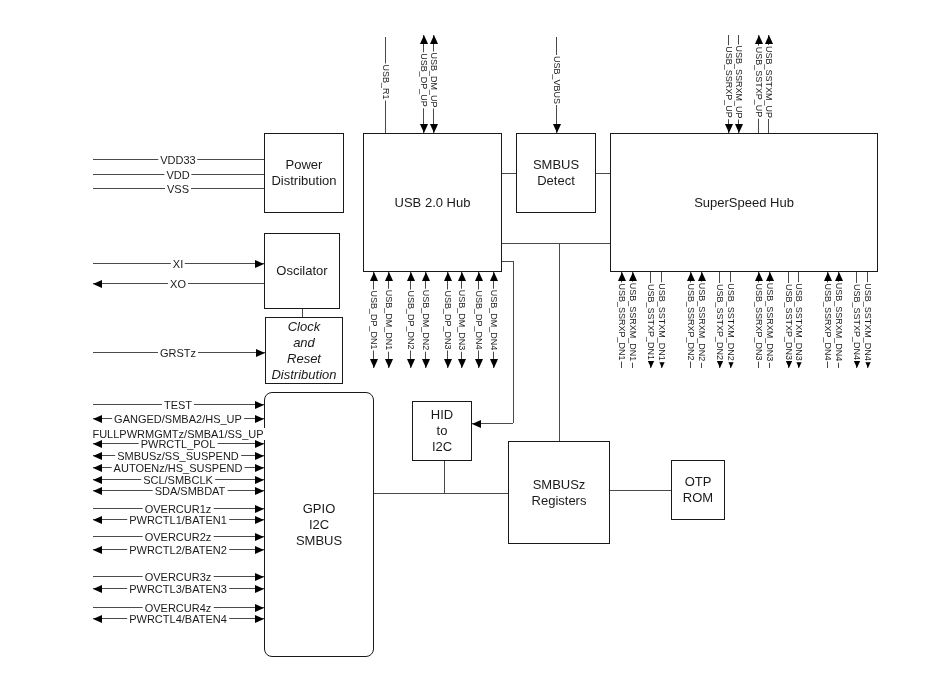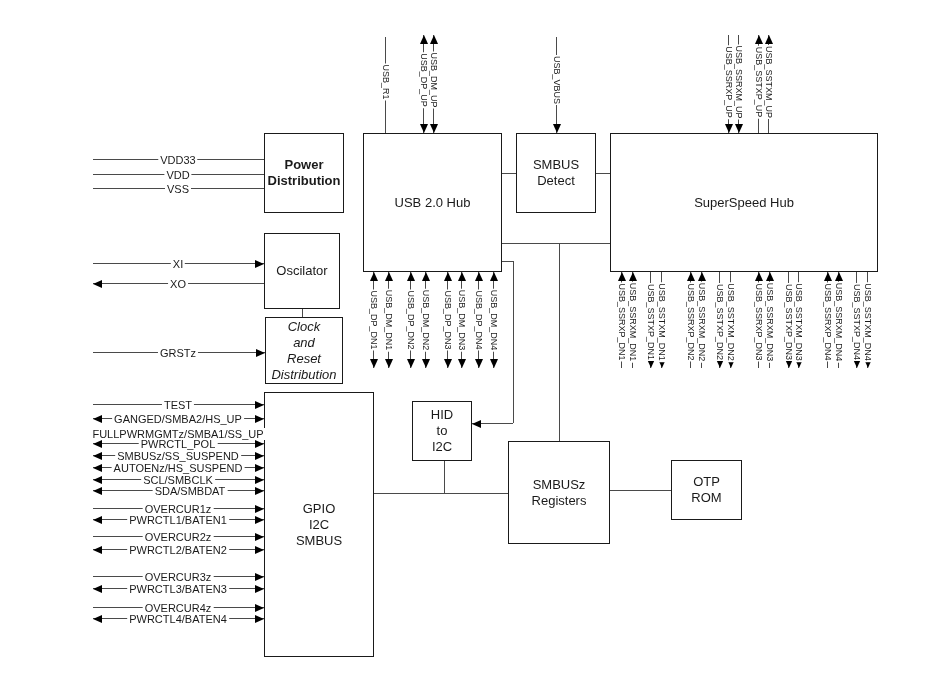--- a/index.html
+++ b/index.html
@@ -20,21 +20,21 @@
           font-size:11px;white-space:nowrap;line-height:12px;color:#1a1a1a;}
   .vlabel{position:absolute;transform:translate(-50%,-50%);background:#fff;
           writing-mode:vertical-rl;font-size:9px;line-height:10px;letter-spacing:0;
           white-space:nowrap;padding:1px 0;color:#1a1a1a;}
 </style>
 </head>
 <body>
 
 <div id="page">
   <div id="diagram">
-      <div class="block" style="left: 264px; top: 133px; width: 80px; height: 80px; font-weight: bold;">
+      <div class="block" style="left: 264px; top: 133px; width: 80px; height: 80px;">
         <div class="block-label">
           <div>Power</div>
           <div>Distribution</div>
         </div>
       </div>
       <div class="block" style="left: 363px; top: 133px; width: 139px; height: 139px;">
         <div class="block-label">
           <div>USB 2.0 Hub</div>
         </div>
       </div>
@@ -55,41 +55,41 @@
         </div>
       </div>
       <div class="block" style="left: 265px; top: 317px; width: 78px; height: 67px; font-style: italic;">
         <div class="block-label">
           <div>Clock</div>
           <div>and</div>
           <div>Reset</div>
           <div>Distribution</div>
         </div>
       </div>
-      <div class="block" style="left: 264px; top: 392px; width: 110px; height: 265px;">
+      <div class="block" style="left: 264px; top: 392px; width: 110px; height: 265px; border-radius: 8px;">
         <div class="block-label">
           <div>GPIO</div>
           <div>I2C</div>
           <div>SMBUS</div>
         </div>
       </div>
       <div class="block" style="left: 412px; top: 401px; width: 60px; height: 60px;">
         <div class="block-label">
           <div>HID</div>
           <div>to</div>
           <div>I2C</div>
         </div>
       </div>
       <div class="block" style="left: 508px; top: 441px; width: 102px; height: 103px;">
         <div class="block-label">
           <div>SMBUSz</div>
           <div>Registers</div>
         </div>
       </div>
-      <div class="block" style="left: 671px; top: 460px; width: 71px; height: 60px;">
+      <div class="block" style="left: 671px; top: 460px; width: 54px; height: 60px;">
         <div class="block-label">
           <div>OTP</div>
           <div>ROM</div>
         </div>
       </div>
       <div class="vline" style="left: 302px; top: 309px; height: 8px;"></div>
       <div class="hline" style="left: 502px; top: 173px; width: 14px;"></div>
       <div class="hline" style="left: 596px; top: 173px; width: 14px;"></div>
       <div class="hline" style="left: 502px; top: 243px; width: 108px;"></div>
       <div class="vline" style="left: 559px; top: 243px; height: 198px;"></div>

